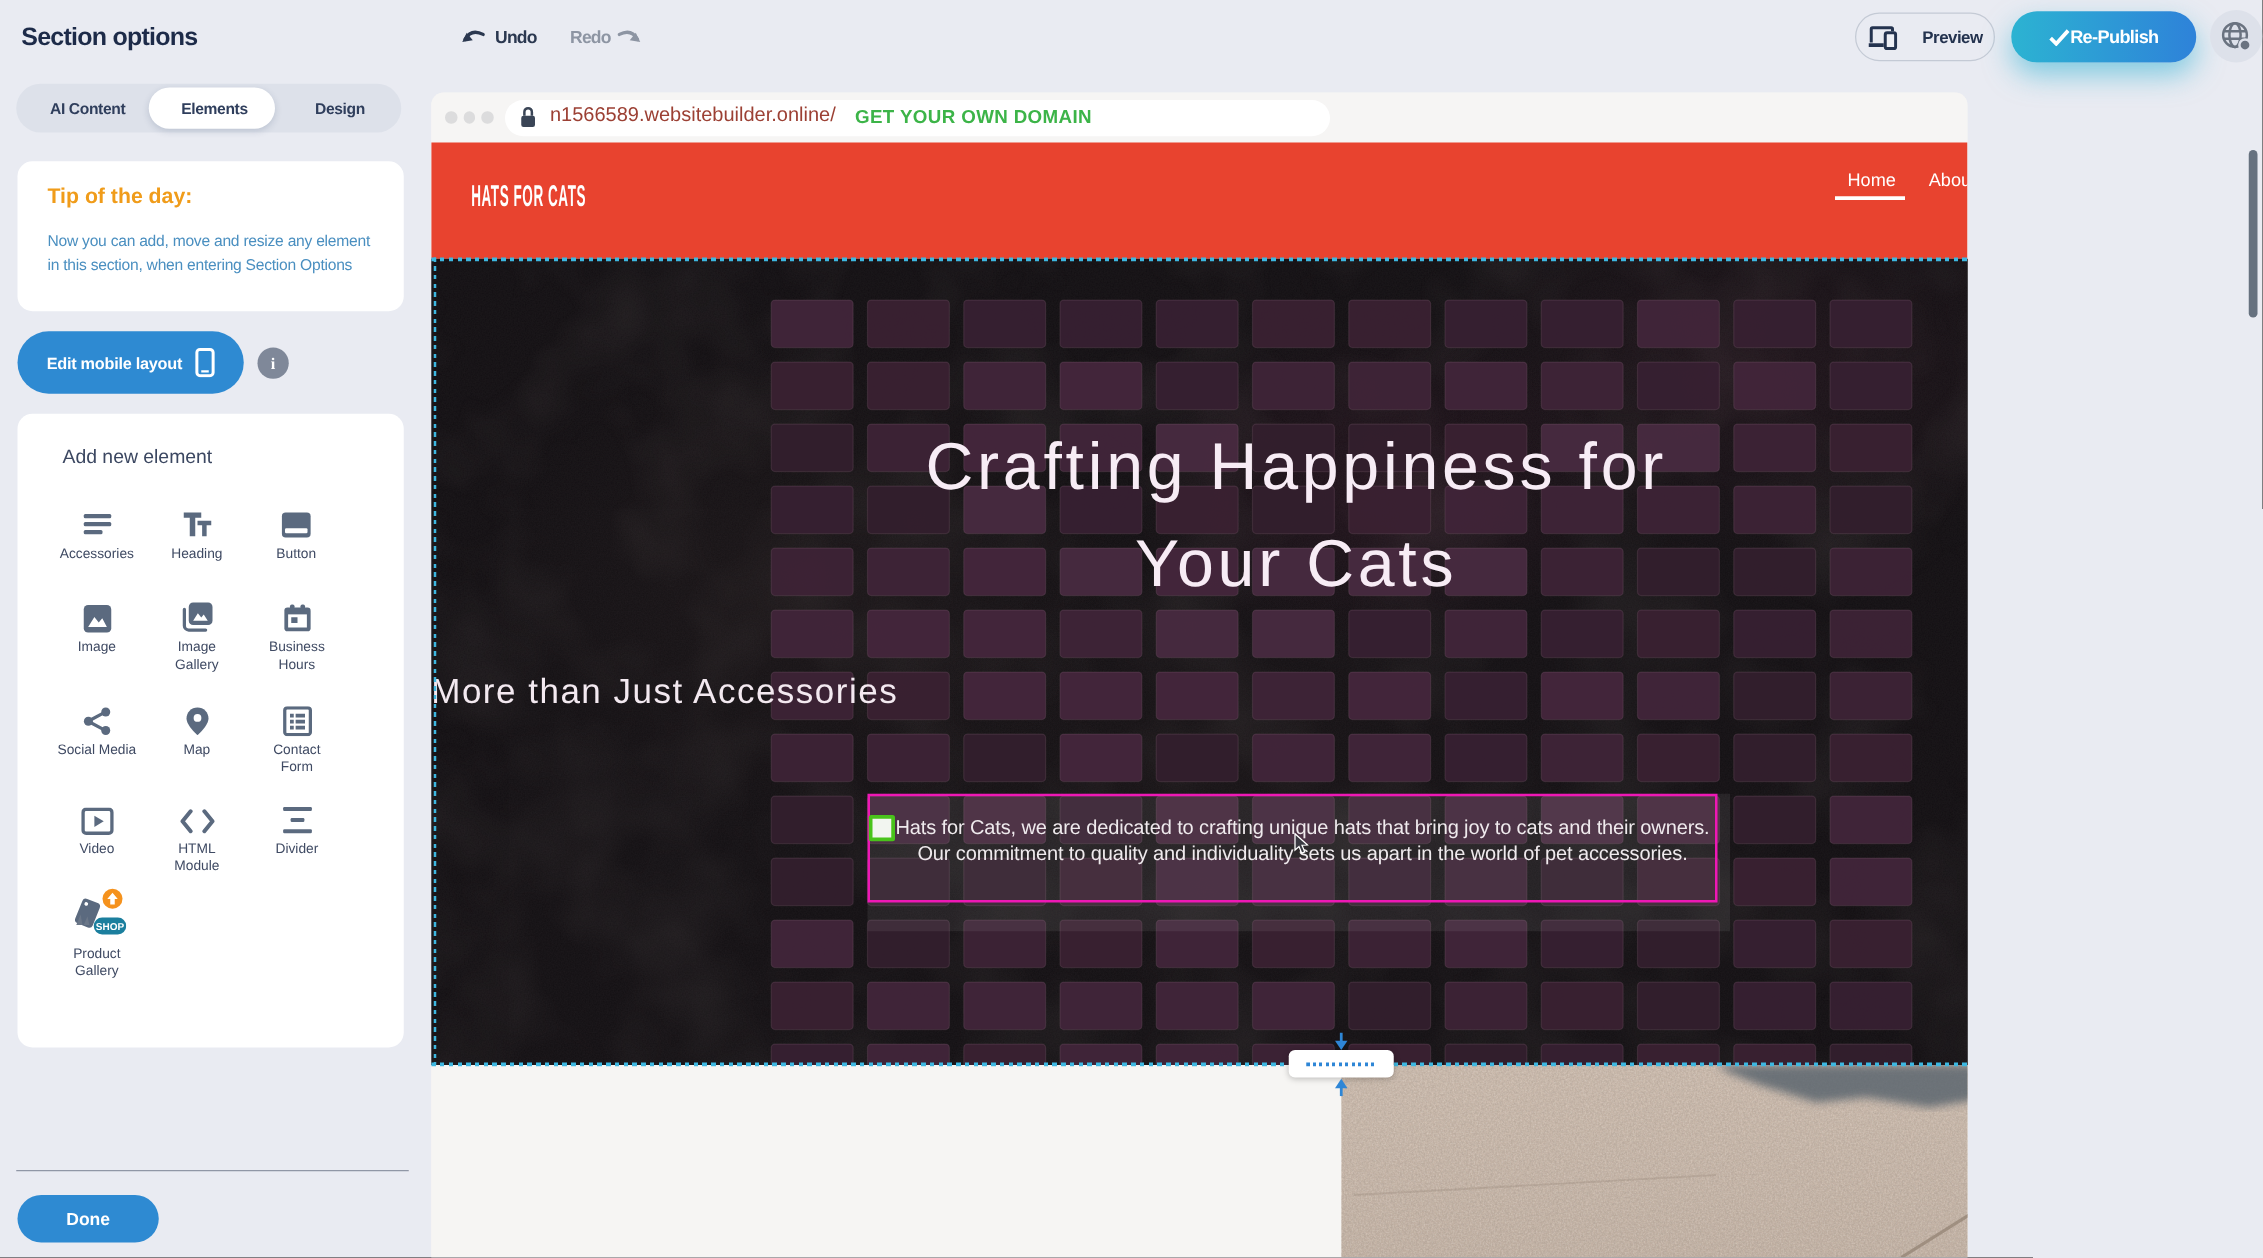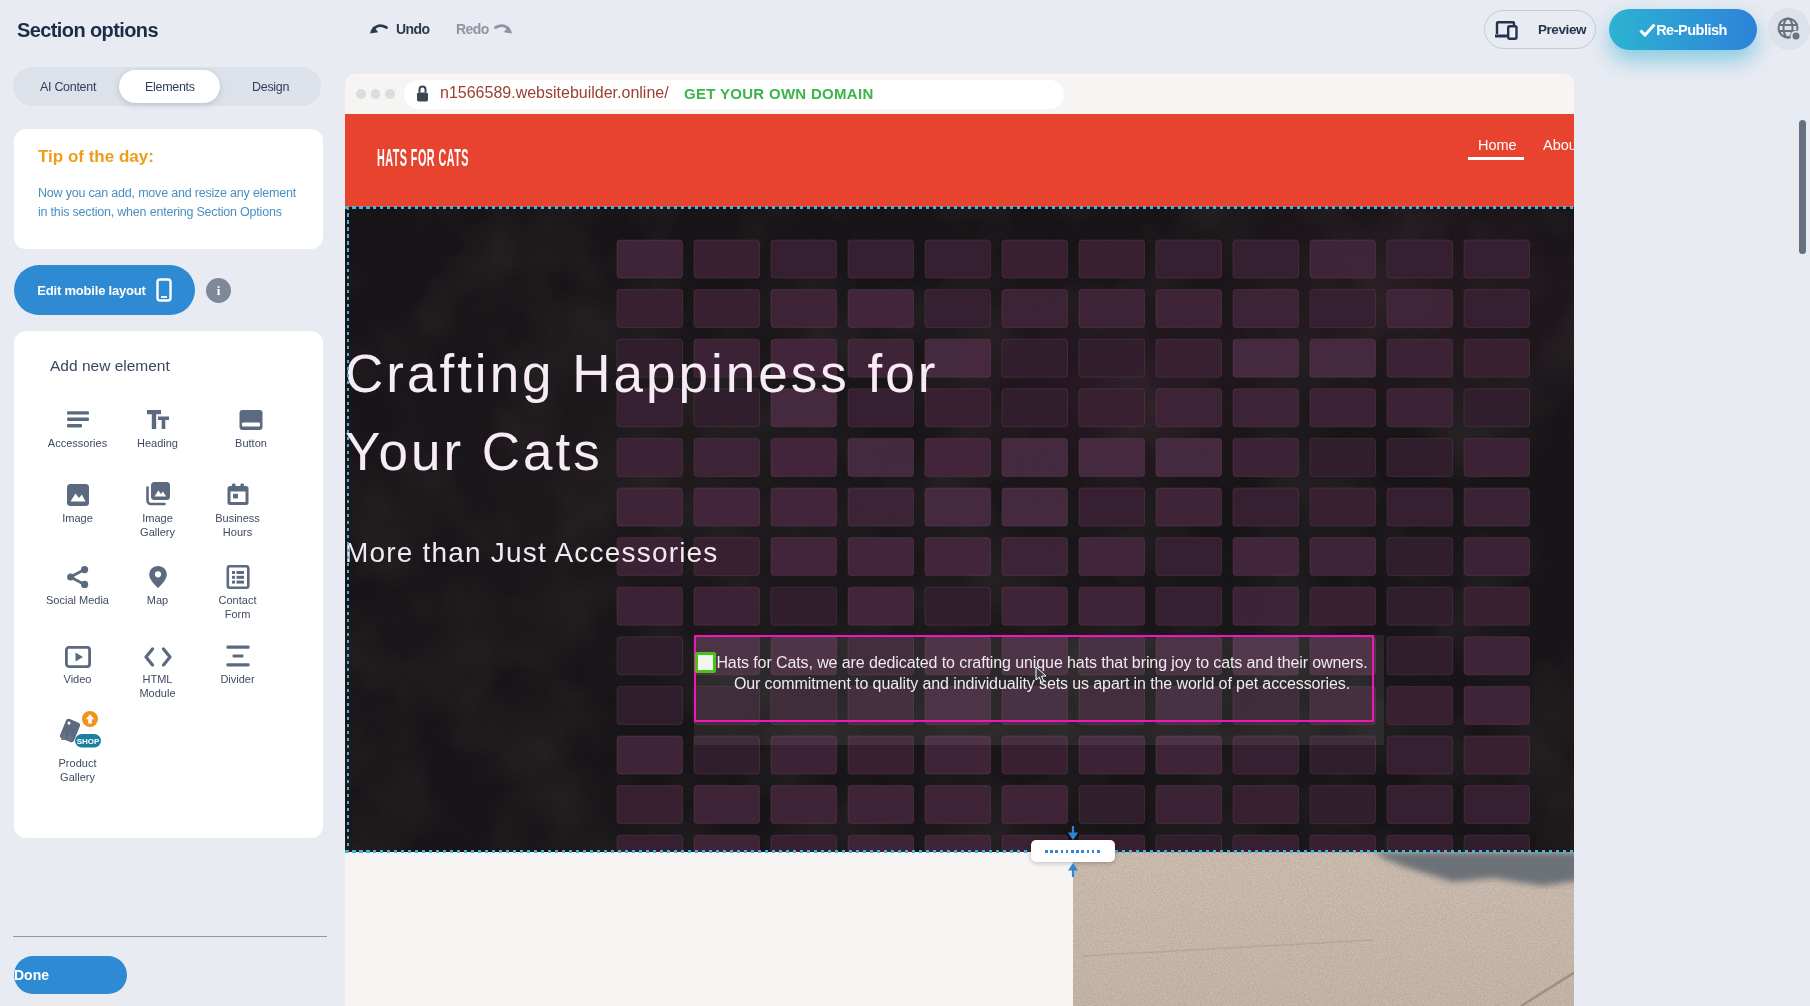--- a/index.html
+++ b/index.html
@@ -11,50 +11,50 @@
 .sec-title { left:17px; top:19px; font-size:20px; font-weight:bold; color:#1d2b49; letter-spacing:-0.6px; }
 .undo-txt { left:396px; top:21px; font-size:14px; font-weight:bold; color:#2b3850; letter-spacing:-0.6px; }
 .redo-txt { left:456px; top:21px; font-size:14px; font-weight:bold; color:#8d95a3; letter-spacing:-0.6px; }
 .btn-preview { left:1484px; top:10px; width:112px; height:39px; border:1px solid #c4cad5; border-radius:20px; display:flex; align-items:center; justify-content:center; gap:20px; color:#24334f; font-size:13.5px; font-weight:bold; letter-spacing:-0.4px; }
 .btn-republish { left:1609px; top:9px; width:148px; height:41px; border-radius:21px; background:linear-gradient(90deg,#2cb3d2,#2e82d9); box-shadow:0 10px 22px rgba(44,176,212,.55); display:flex; align-items:center; justify-content:center; gap:0; color:#fff; font-size:14.5px; font-weight:bold; letter-spacing:-0.5px; }
 .globe-wrap { left:1768px; top:8px; width:42px; height:42px; border-radius:50%; background:#dde1ea; display:flex; align-items:center; justify-content:center; }
 
 
 .tabs { left:13px; top:67px; width:308px; height:39px; border-radius:20px; background:#dde1ea; }
 .tab-sel { left:119px; top:70px; width:101px; height:33px; border-radius:17px; background:#fff; box-shadow:0 2px 6px rgba(40,60,100,.18); }
-.tab-t { font-size:12.5px; font-weight:normal; color:#2f3e5c; top:80px; letter-spacing:-0.3px; }
+.tab-t { font-size:12.5px; font-weight:bold; color:#2f3e5c; top:80px; letter-spacing:-0.3px; }
 .card { background:#fff; border-radius:12px; }
 .tip-card { left:14px; top:129px; width:309px; height:120px; }
 .tip-title { left:38px; top:147px; font-size:17px; font-weight:bold; color:#f09c1a; }
 .tip-body { left:38px; top:184px; font-size:12.5px; color:#4a8fc0; line-height:19px; letter-spacing:-0.2px; }
 .btn-mobile { left:14px; top:265px; width:181px; height:50px; border-radius:25px; background:#2e8ad2; display:flex; align-items:center; justify-content:center; gap:10px; color:#fff; font-size:13px; font-weight:bold; letter-spacing:-0.2px; }
 .info-c { left:206px; top:278px; width:25px; height:25px; border-radius:50%; background:#7f8899; color:#fff; font-size:13px; font-weight:bold; text-align:center; line-height:25px; font-family:"Liberation Serif",serif; }
 .el-card { left:14px; top:331px; width:309px; height:507px; }
 .el-title { left:50px; top:357px; font-size:15.5px; color:#3b4761; }
 .el { position:absolute; width:80px; text-align:center; }
 .el .lbl { margin-top:5px; font-size:11px; color:#3f4a63; line-height:13.5px; }
 .side-div { left:13px; top:936px; width:314px; height:1px; background:#9097a6; }
-.btn-done { left:14px; top:956px; width:113px; height:38px; border-radius:19px; background:#2e8ad2; color:#fff; font-size:14px; font-weight:bold; line-height:38px; }
+.btn-done { left:14px; top:956px; width:113px; height:38px; border-radius:19px; background:#2e8ad2; color:#fff; font-size:14px; font-weight:bold; text-align:center; line-height:38px; }
 
 
 .canvas { left:345px; top:74px; width:1229px; height:932px; border-radius:10px 10px 0 0; overflow:hidden; background:#f6f5f3; }
 .chrome { position:absolute; left:0; top:0; width:100%; height:40px; background:#f6f5f4; }
 .dot { position:absolute; width:9.5px; height:9.5px; border-radius:50%; background:#dcdcdd; top:15px; }
 .url-pill { position:absolute; left:59px; top:6px; width:660px; height:29px; border-radius:15px; background:#fff; }
 .url-txt { position:absolute; left:95px; top:10px; font-size:16px; color:#9c4034; }
 .url-domain { position:absolute; left:339px; top:11px; font-size:15px; font-weight:bold; color:#3cb448; letter-spacing:.3px; }
 .site-head { position:absolute; left:0; top:40px; width:100%; height:93px; background:#e8432f; }
 .logo { position:absolute; left:32px; top:30px; font-size:24px; font-weight:bold; color:#fff; letter-spacing:1px; transform:scaleX(.45); transform-origin:left center; white-space:nowrap; }
 .nav { position:absolute; top:23px; font-size:14.5px; color:#fff; white-space:nowrap; }
 .hero { position:absolute; left:0; top:133px; width:1461px; height:645px; background:#131013; overflow:hidden; }
 .next-sec { position:absolute; left:0; top:778px; width:1461px; height:154px; background:#f6f5f3; }
 .scroll-thumb { left:1799px; top:120px; width:7px; height:134px; border-radius:4px; background:#66717f; }
 
 
-.h1 { position:absolute; left:0; width:1384px; text-align:left; color:#f7ecf5; font-size:53px; line-height:78px; letter-spacing:3px; }
+.h1 { position:absolute; left:0; width:1384px; text-align:center; color:#f7ecf5; font-size:53px; line-height:78px; letter-spacing:3px; }
 .h2 { position:absolute; left:0; width:1384px; text-align:left; color:#f3e9f0; font-size:28px; letter-spacing:1.2px; }
 .para-box { position:absolute; border:2px solid #ee18b5; }
 .para-ov { position:absolute; background:rgba(255,255,255,.07); }
 .para-t { position:absolute; left:357px; width:680px; text-align:center; color:#efeaed; font-size:16px; line-height:20.5px; letter-spacing:-0.1px; }
 .handle { position:absolute; width:21px; height:21px; background:#f2f5f0; border:3px solid #49c31b; border-radius:2px; }
 
 
 .dash-h { position:absolute; height:2.5px; background:repeating-linear-gradient(90deg,#3db7e0 0 3.5px,transparent 3.5px 7px); }
 .dash-v { position:absolute; width:2.5px; background:repeating-linear-gradient(180deg,#3db7e0 0 3.5px,transparent 3.5px 7px); }
 </style>
@@ -136,21 +136,21 @@
     <div style="height:26px;display:flex;align-items:flex-end;justify-content:center">
       <svg width="24" height="24" viewBox="0 0 24 24">
         <g fill="#5b6a7f">
           <path d="M1,2 H15 V6.2 H10.2 V21 H5.8 V6.2 H1 Z"></path>
           <path d="M12,8.5 H23 V12.1 H19.3 V21 H15.7 V12.1 H12 Z"></path>
         </g>
       </svg>
     </div>
     <div class="lbl">Heading</div>
   </div>
-<div class="el" style="left:211px;top:406px">
+<div class="el" style="left:197px;top:406px">
     <div style="height:26px;display:flex;align-items:flex-end;justify-content:center">
       <svg width="24" height="24" viewBox="0 0 24 24">
         <rect x="0.5" y="2" width="23" height="20" rx="3" fill="#5b6a7f"></rect>
         <rect x="3" y="14.5" width="18" height="4" rx="1" fill="#fff"></rect>
       </svg>
     </div>
     <div class="lbl">Button</div>
   </div>
 <div class="el" style="left:37.5px;top:481px">
     <div style="height:26px;display:flex;align-items:flex-end;justify-content:center">

